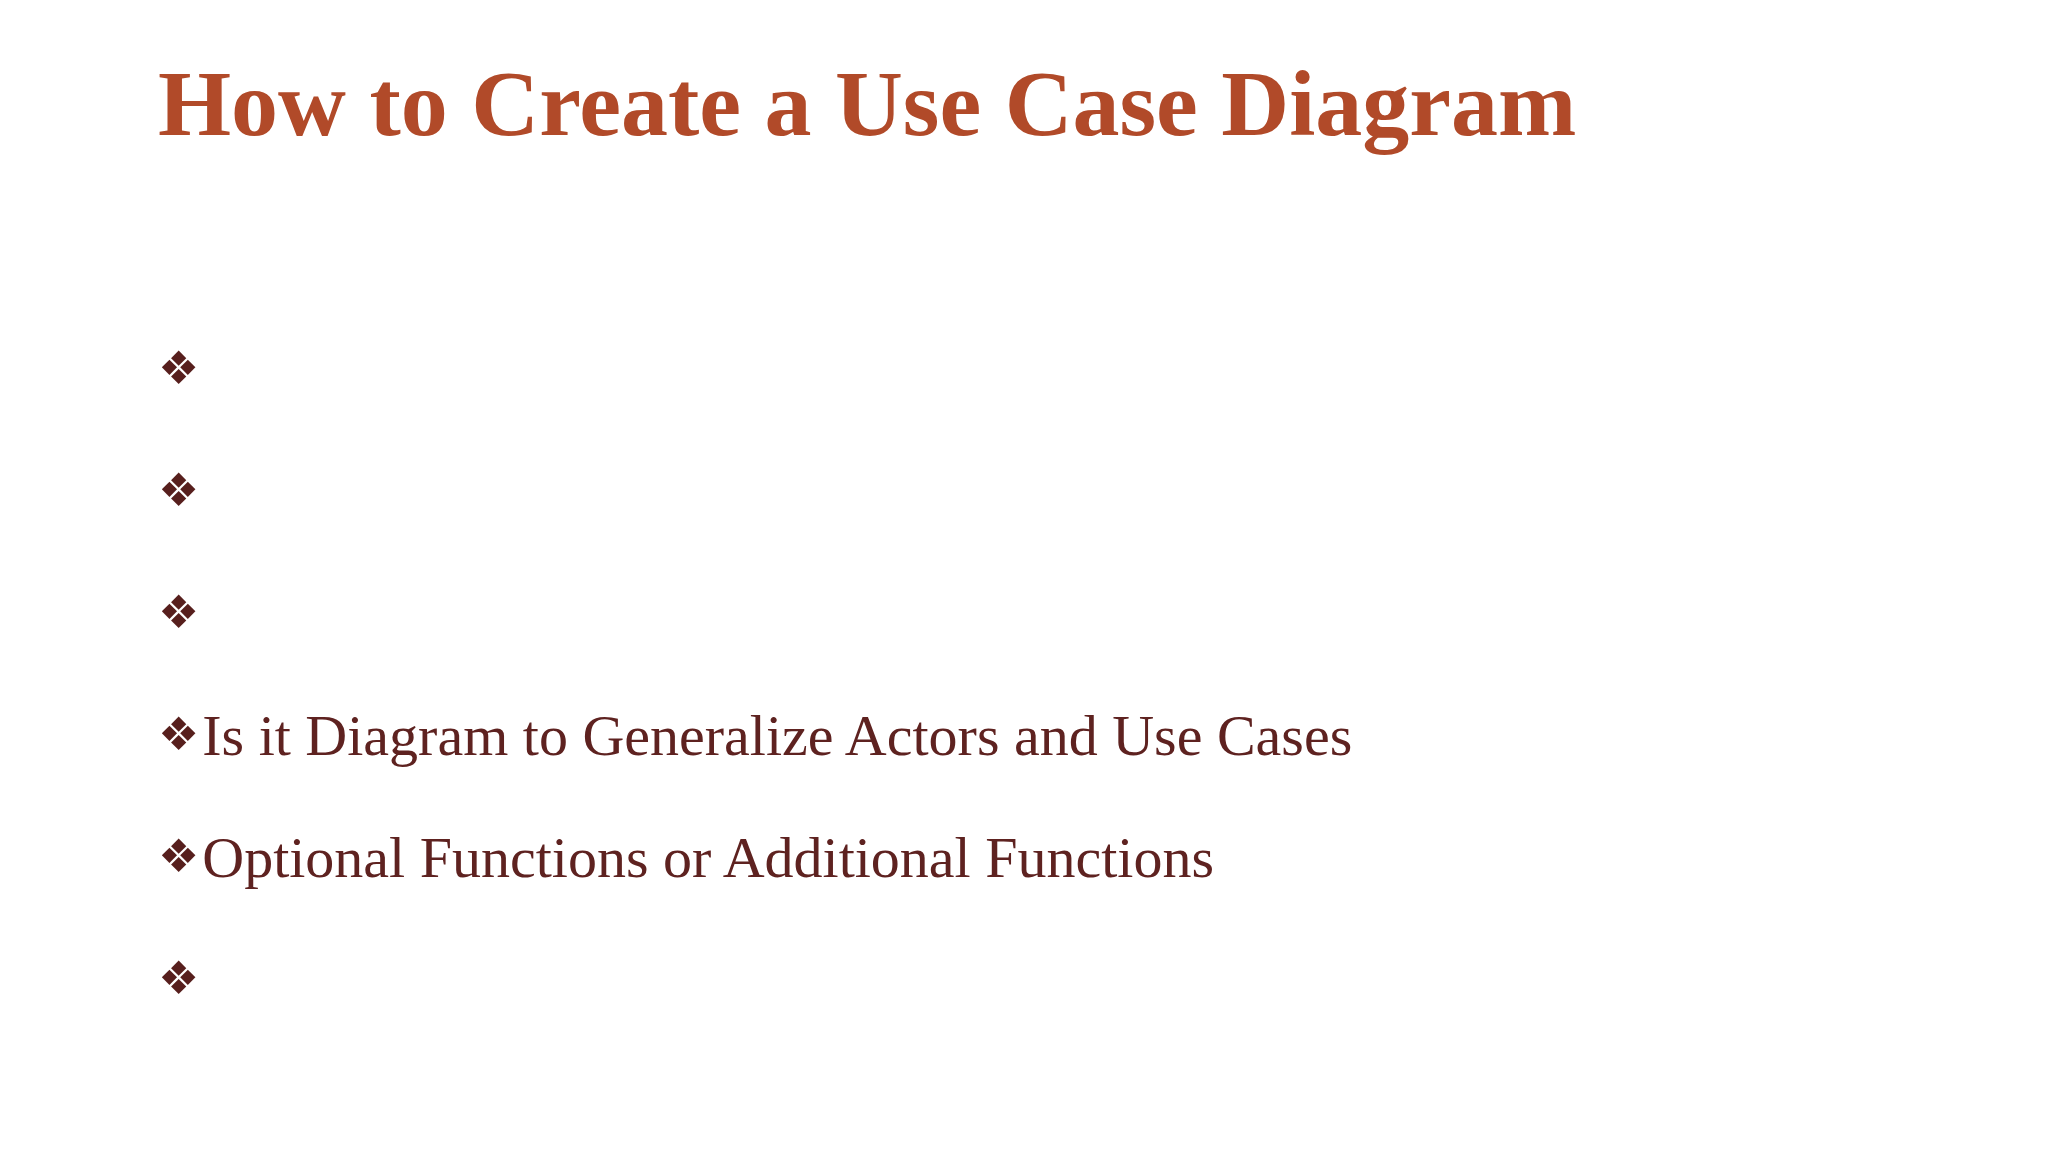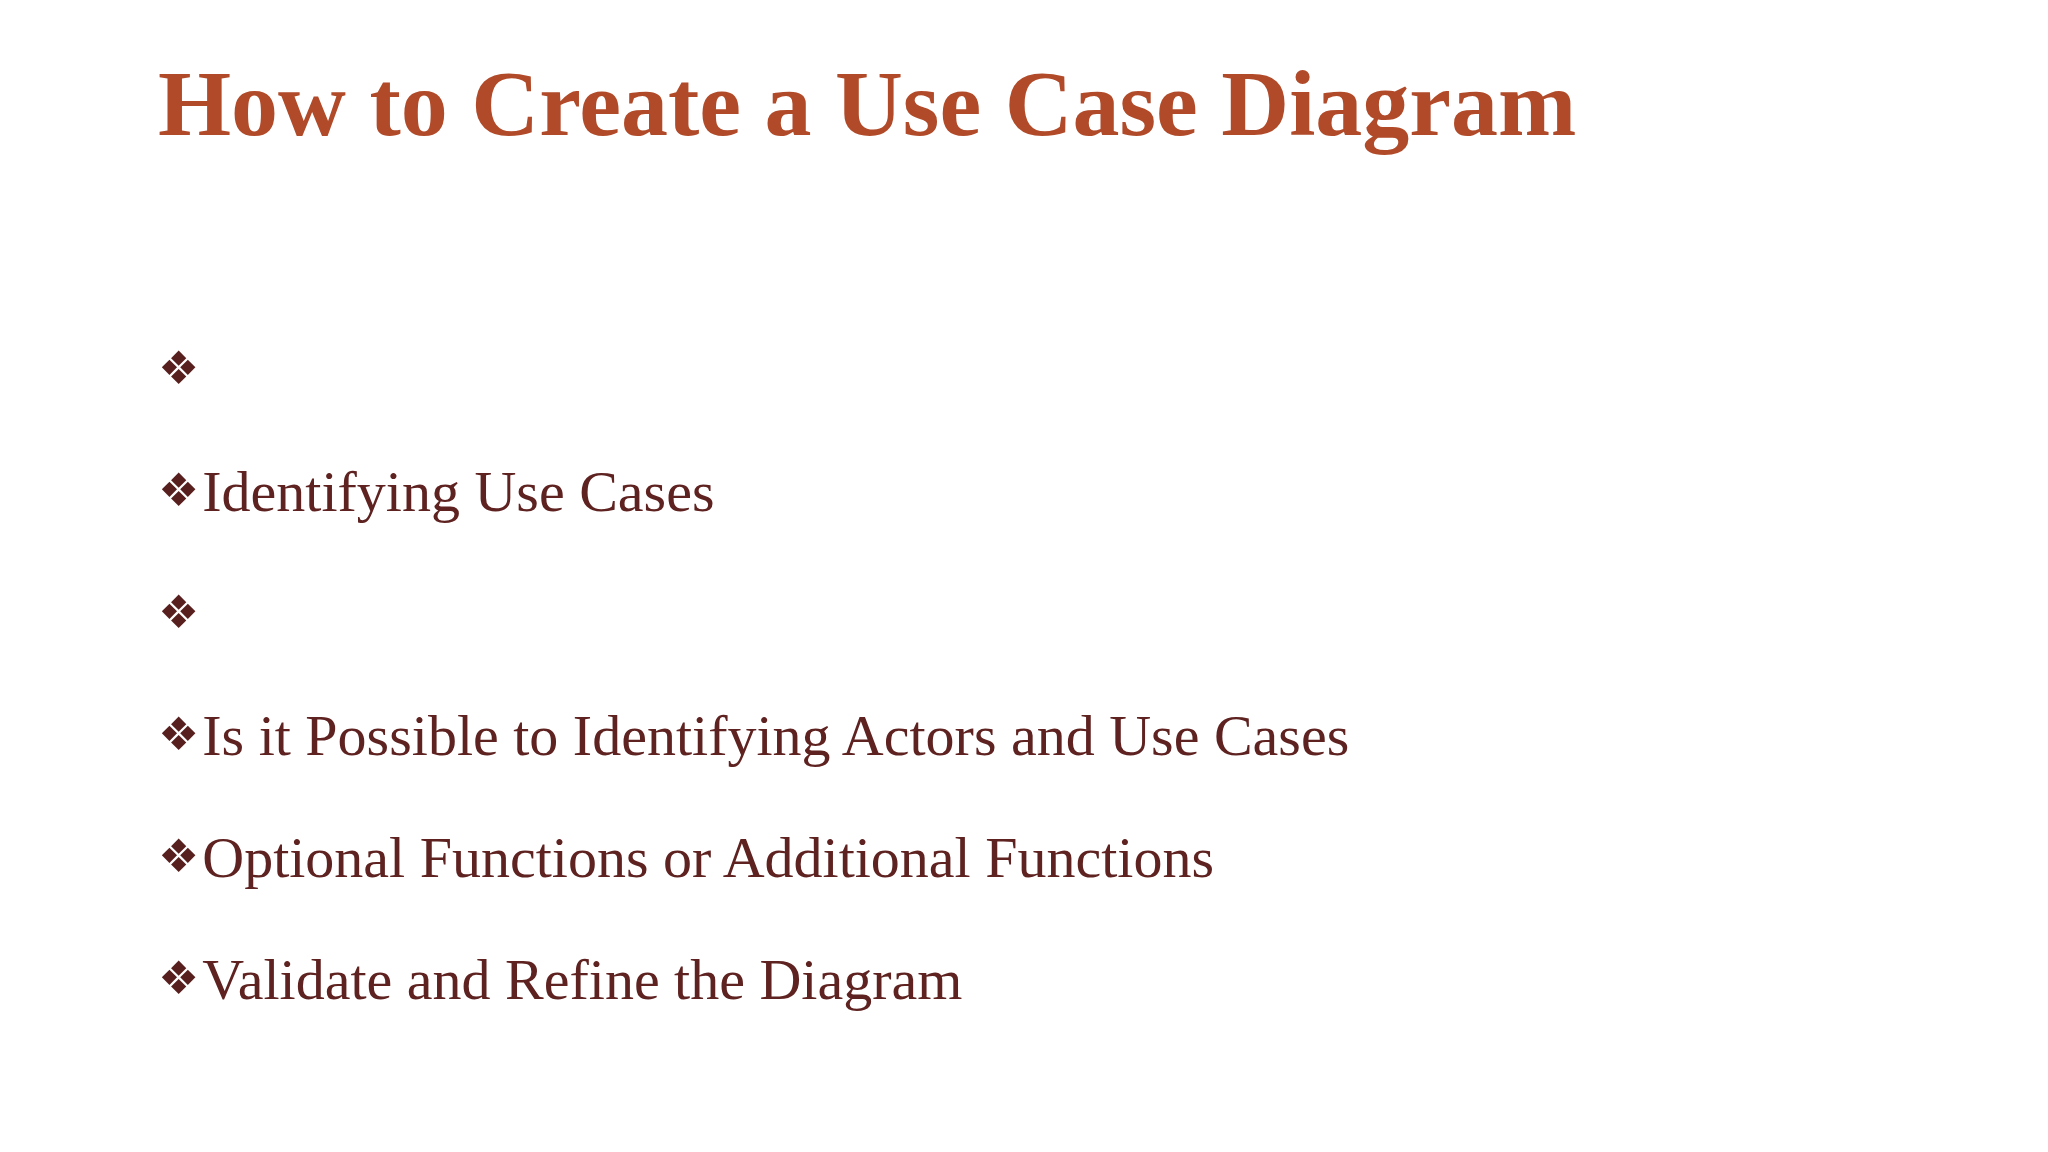--- a/index.html
+++ b/index.html
@@ -65,35 +65,33 @@
   <h1 class="slide-title">How to Create a Use Case Diagram</h1>
 
   <div class="bullet-list">
 
       <div class="bullet-item">
         <span class="bullet-glyph">❖</span>
       </div>
 
       <div class="bullet-item">
         <span class="bullet-glyph">❖</span>
-        <span class="bullet-text">Identifying Use Cases</span>
       </div>
 
       <div class="bullet-item">
         <span class="bullet-glyph">❖</span>
       </div>
 
       <div class="bullet-item">
         <span class="bullet-glyph">❖</span>
-        <span class="bullet-text">Is it Possible to Identifying Actors and Use Cases</span>
+        <span class="bullet-text">Is it Diagram to Generalize Actors and Use Cases</span>
       </div>
 
       <div class="bullet-item">
         <span class="bullet-glyph">❖</span>
         <span class="bullet-text">Optional Functions or Additional Functions</span>
       </div>
 
       <div class="bullet-item">
         <span class="bullet-glyph">❖</span>
-        <span class="bullet-text">Validate and Refine the Diagram</span>
       </div>
     </div>
 </div>
 
 </body></html>

